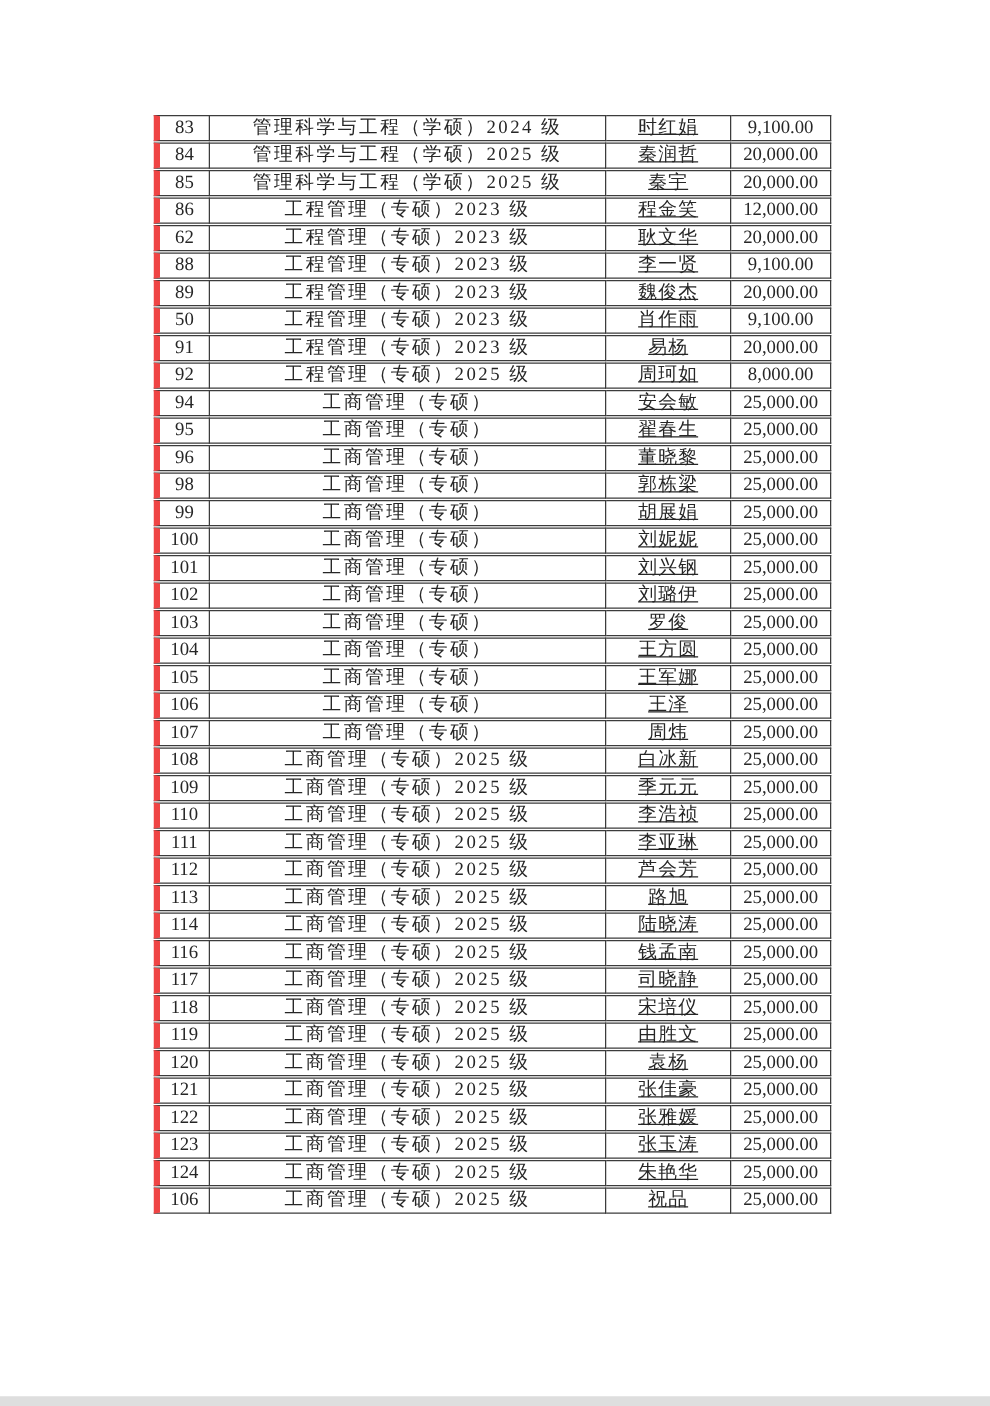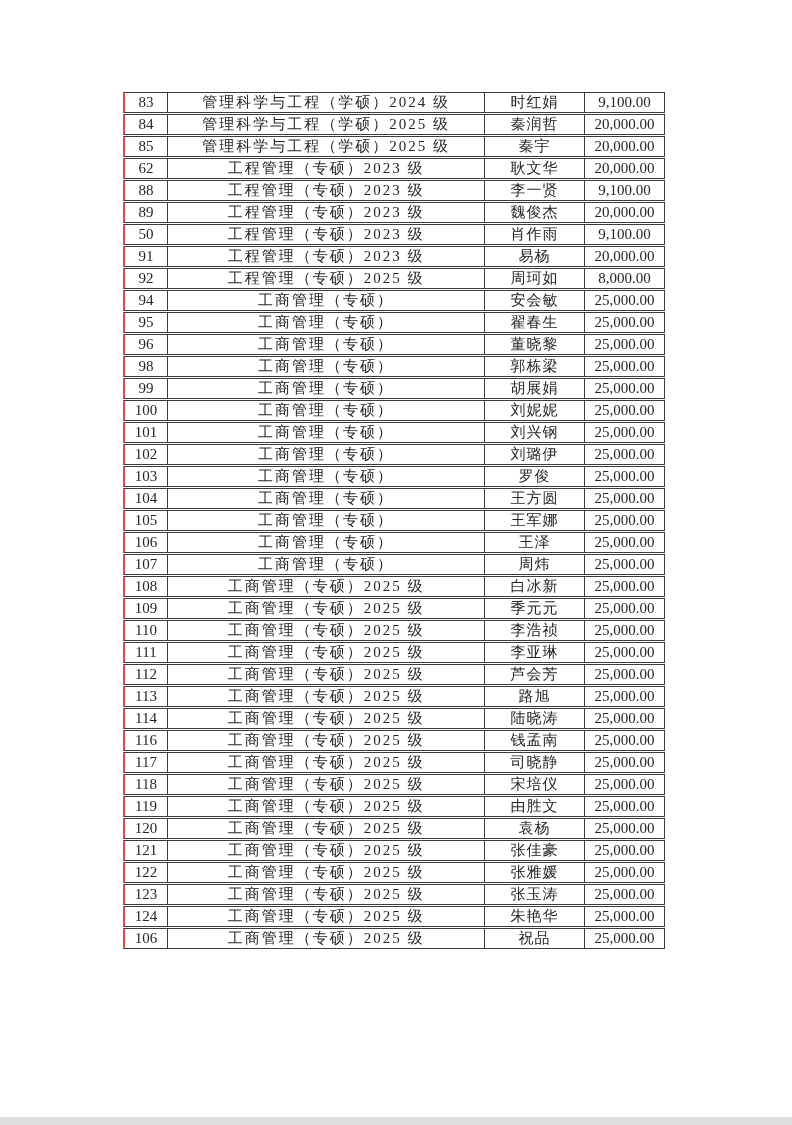--- a/index.html
+++ b/index.html
@@ -40,31 +40,32 @@
     border-bottom: 1px solid #3c3c3c;
     border-right: 1px solid #3c3c3c;
     font-size: 15px;
     line-height: 19px;
     text-align: center;
     vertical-align: middle;
     white-space: nowrap;
     overflow: hidden;
   }
   table.data-table td:first-child {
-    border-left: 2px solid #ef4444;
+    border-left: 5px solid #ef4444;
     margin-left: 48px;
   }
   td.no {
     font-size: 15px;
   }
   td.program {
     letter-spacing: 2px;
   }
   td.name {
     letter-spacing: 1px;
+    text-decoration: underline;
   }
   td.amount {
     text-align: right;
     padding-right: 7px;
   }
   .bottom-strip {
     position: absolute;
     left: 0;
     bottom: 0;
     width: 792px;
@@ -96,20 +97,26 @@
           <td class="name">秦润哲</td>
           <td class="amount">20,000.00</td>
         </tr>
         <tr>
           <td class="no">85</td>
           <td class="program">管理科学与工程（学硕）2025 级</td>
           <td class="name">秦宇</td>
           <td class="amount">20,000.00</td>
         </tr>
         <tr>
+          <td class="no">86</td>
+          <td class="program">工程管理（专硕）2023 级</td>
+          <td class="name">程金笑</td>
+          <td class="amount">12,000.00</td>
+        </tr>
+        <tr>
           <td class="no">62</td>
           <td class="program">工程管理（专硕）2023 级</td>
           <td class="name">耿文华</td>
           <td class="amount">20,000.00</td>
         </tr>
         <tr>
           <td class="no">88</td>
           <td class="program">工程管理（专硕）2023 级</td>
           <td class="name">李一贤</td>
           <td class="amount">9,100.00</td>

